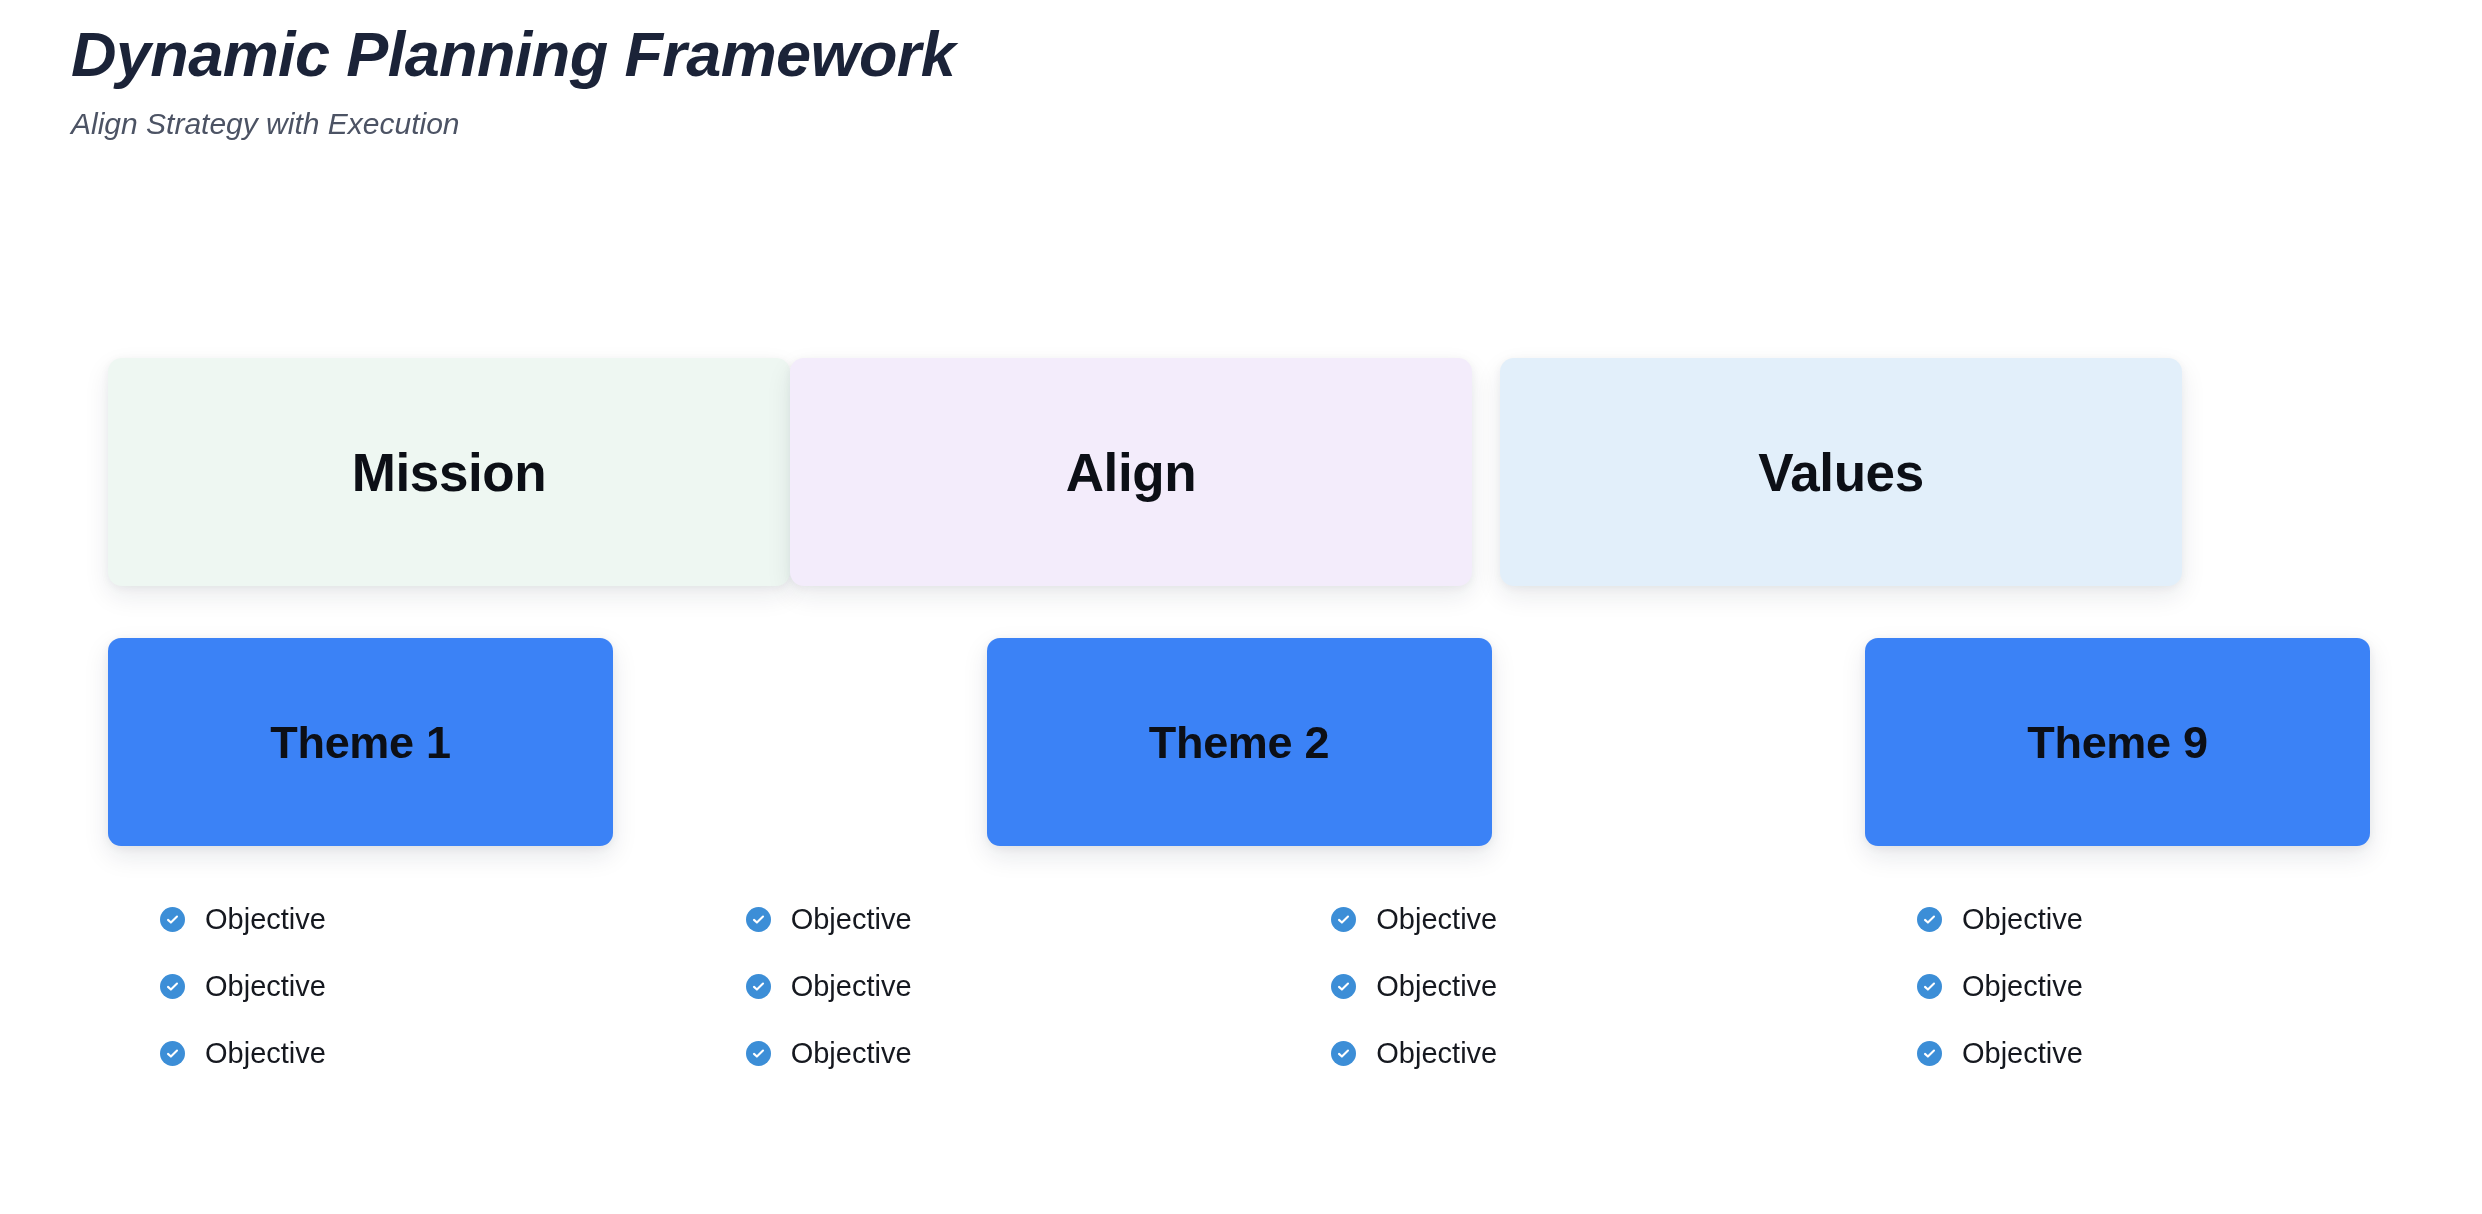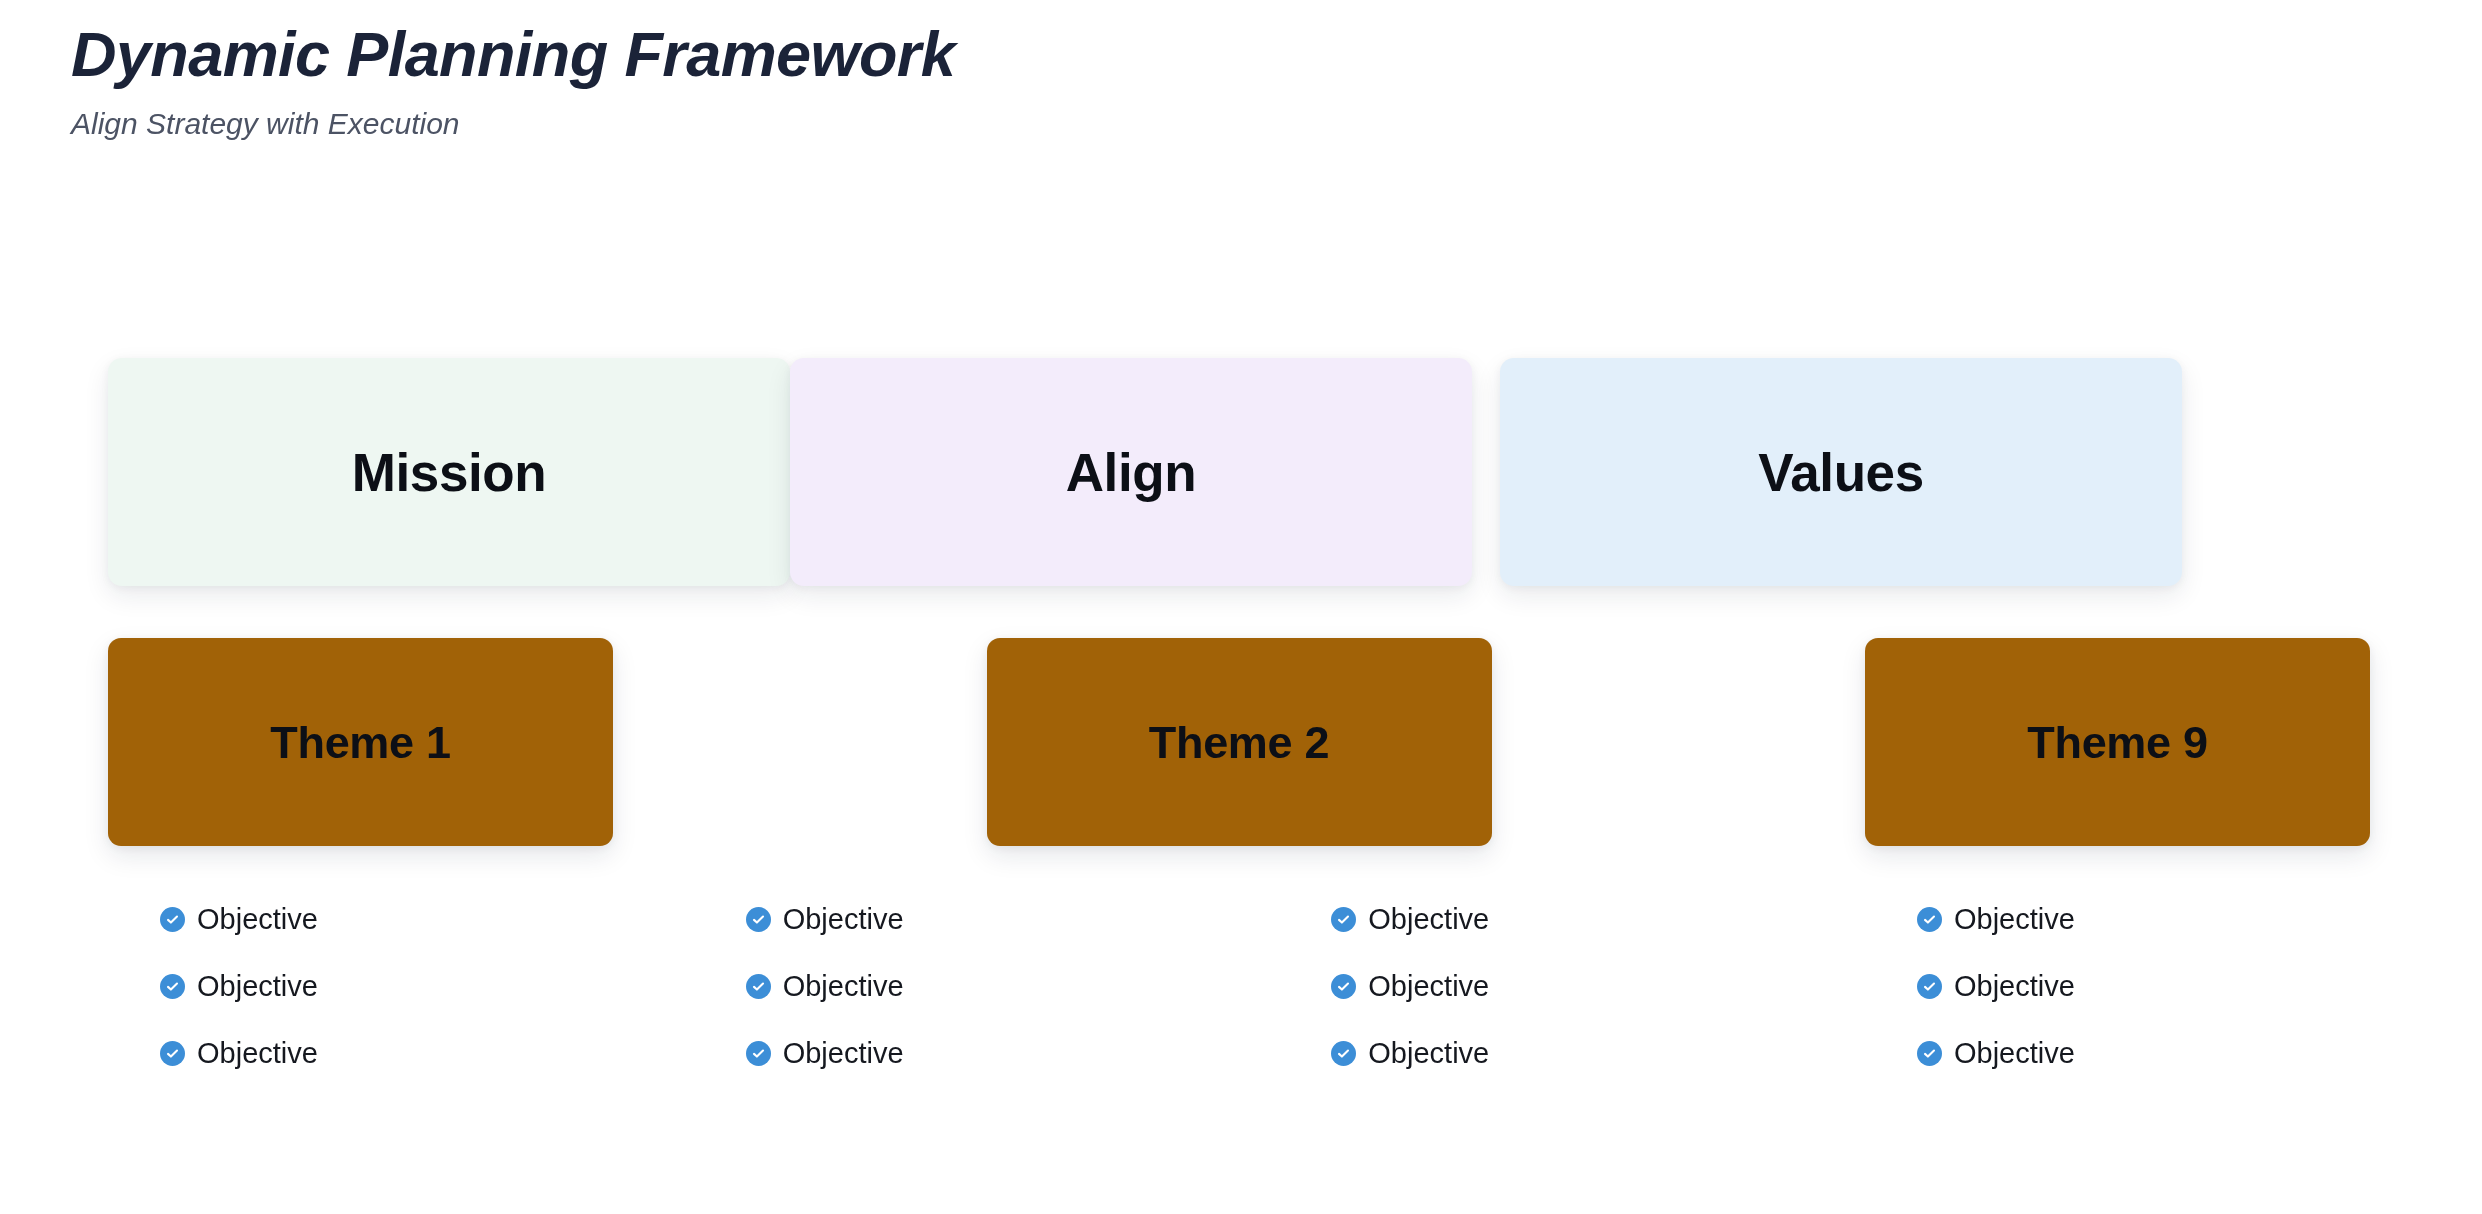--- a/index.html
+++ b/index.html
@@ -88,21 +88,21 @@
     top: 638px;
     width: 2262px;
     height: 208px;
     display: flex;
     justify-content: space-between;
   }
 
   .theme-card {
     width: 505px;
     height: 208px;
-    background: #a16207;
+    background: #3b82f6;
     border-radius: 13px;
     display: flex;
     align-items: center;
     justify-content: center;
     box-shadow: 0 10px 26px rgba(24, 32, 54, 0.10),
                 0 2px 8px rgba(24, 32, 54, 0.06);
   }
 
   .theme-card .theme-label {
     font-size: 45px;
@@ -126,21 +126,21 @@
     width: 505px;
     padding-left: 52px;
     display: flex;
     flex-direction: column;
     gap: 33px;
   }
 
   .objective-item {
     display: flex;
     align-items: center;
-    gap: 12px;
+    gap: 20px;
     height: 34px;
   }
 
   .check-icon {
     flex: 0 0 auto;
     width: 25px;
     height: 25px;
     border-radius: 50%;
     background: #3c8ed7;
     display: flex;

